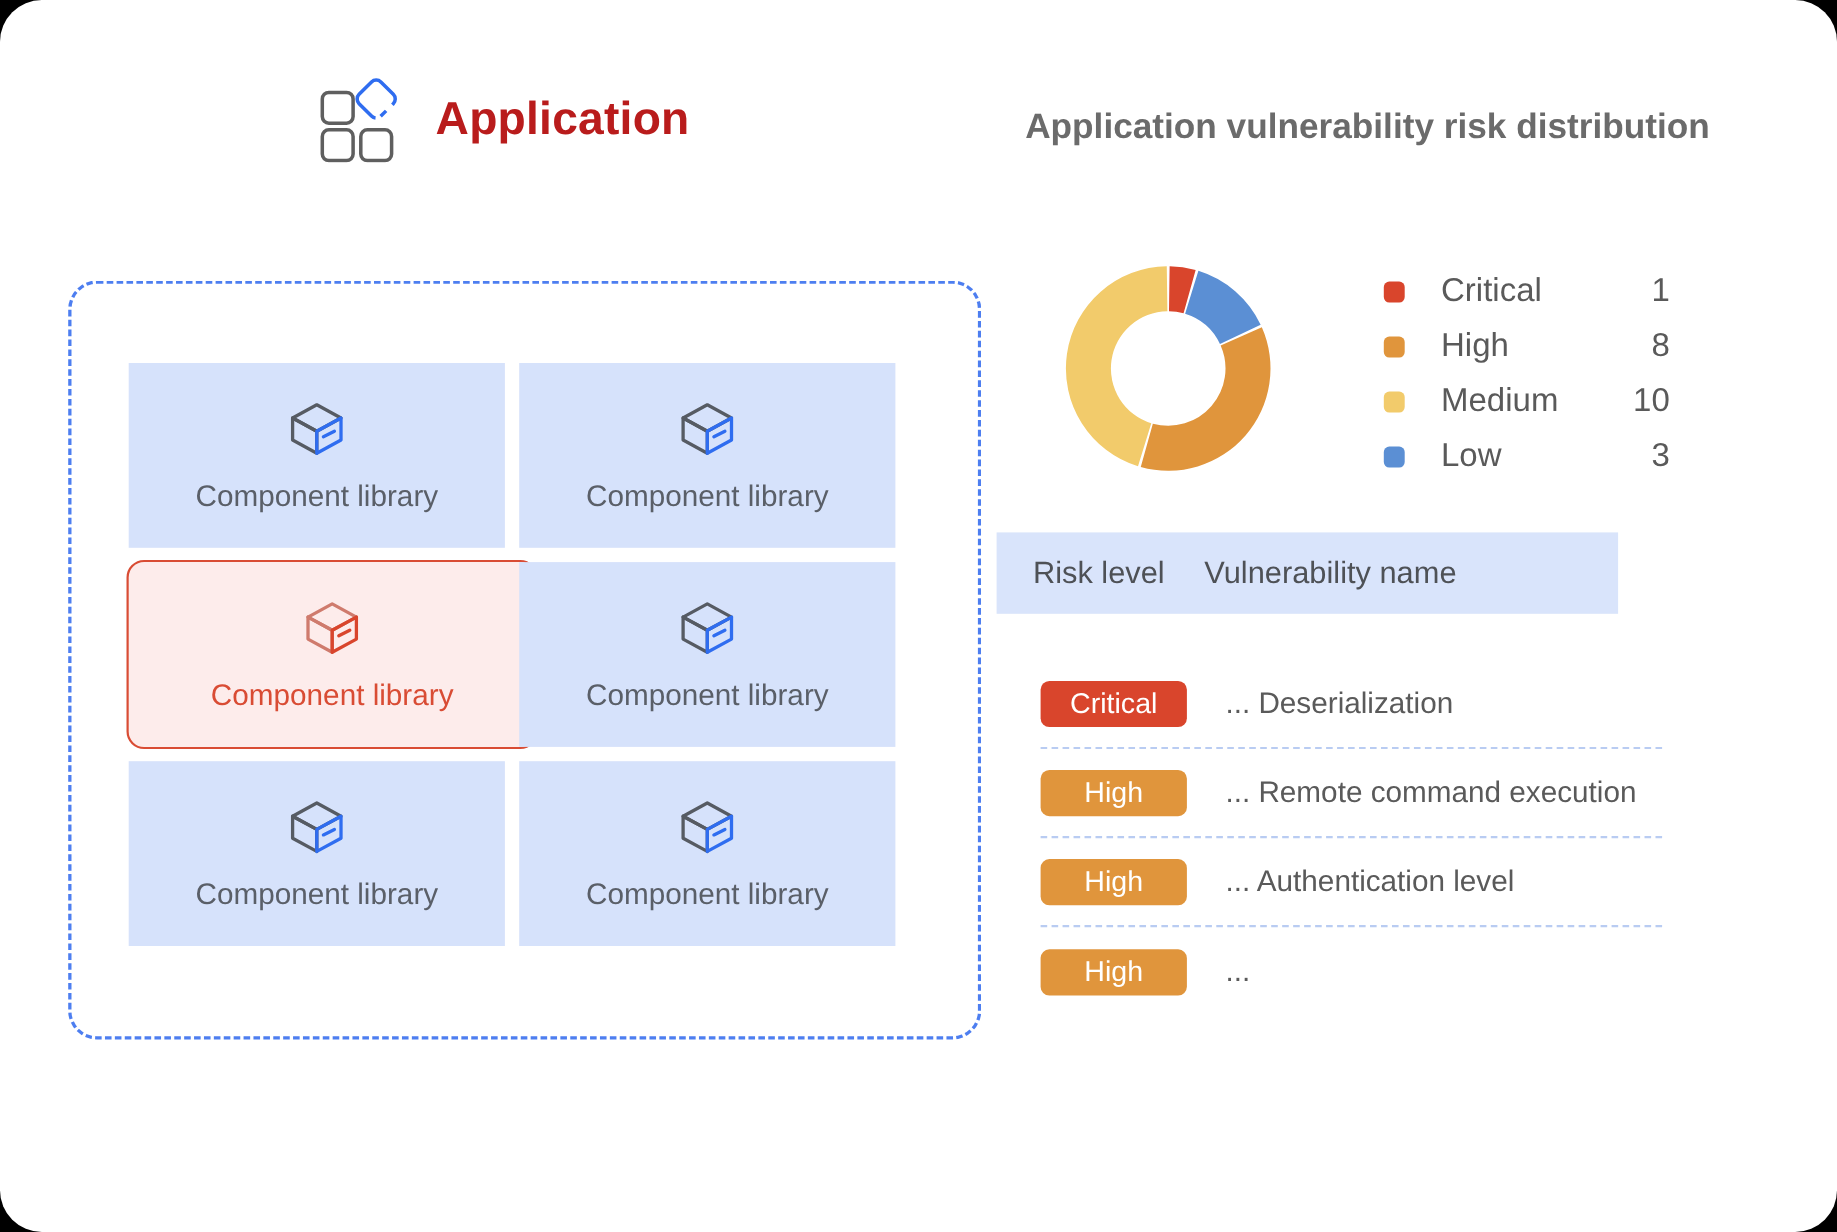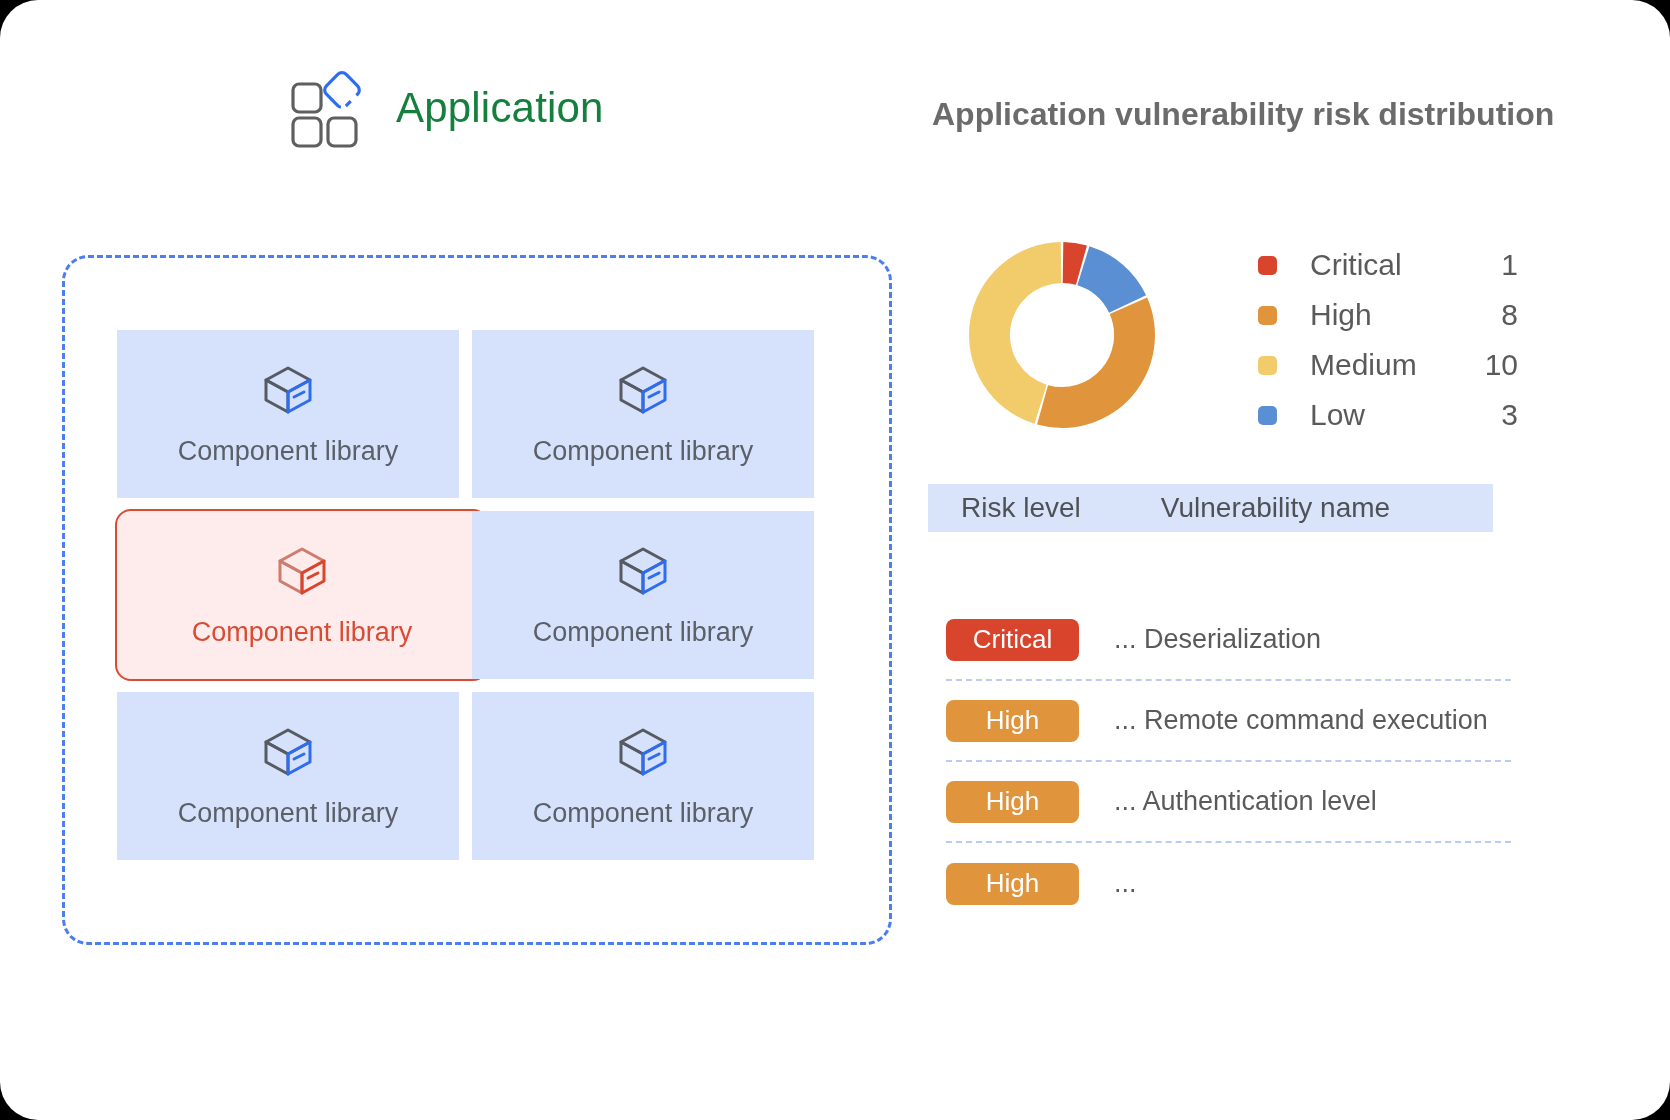--- a/index.html
+++ b/index.html
@@ -17,22 +17,22 @@
     overflow:hidden;
   }
 
   
   .app-header {
     position:absolute; left:290px; top:68px;
     display:flex; align-items:center; gap:28px;
   }
   .app-icon { width:78px; height:80px; position:relative; }
   .app-title {
-    font-size:42px; color:#15803d; letter-spacing:.2px;
-    font-weight:400; white-space:nowrap;
+    font-size:42px; color:#b91c1c; letter-spacing:.2px;
+    font-weight:700; white-space:nowrap;
   }
 
   .dashed-box {
     position:absolute; left:62px; top:255px;
     width:830px; height:690px;
     border:3px dashed #4d7ef0;
     border-radius:26px;
   }
 
   .card-grid {
@@ -84,27 +84,27 @@
   .legend-label {
     margin-left:33px; font-size:30px; color:#5a5a5a;
     flex:1 1 auto; white-space:nowrap;
   }
   .legend-val {
     font-size:30px; color:#5a5a5a; text-align:right;
     width:46px; flex:0 0 auto;
   }
 
   .tbl-head {
-    position:absolute; left:928px; top:484px;
-    width:565px; height:48px;
+    position:absolute; left:906px; top:484px;
+    width:565px; height:74px;
     background:#d9e4fb;
     display:flex; align-items:center;
   }
   .th-risk { margin-left:33px; font-size:28px; color:#4e5156; white-space:nowrap; }
-  .th-vuln { margin-left:80px; font-size:28px; color:#4e5156; white-space:nowrap; }
+  .th-vuln { margin-left:36px; font-size:28px; color:#4e5156; white-space:nowrap; }
 
   .tbl-rows { position:absolute; left:946px; top:600px; width:565px; }
   .tbl-row {
     height:81px; display:flex; align-items:center;
     border-bottom:2px dashed #b9ccf2;
   }
   .tbl-row:last-child { border-bottom:none; }
   .badge {
     width:133px; height:42px; border-radius:8px;
     display:flex; align-items:center; justify-content:center;

